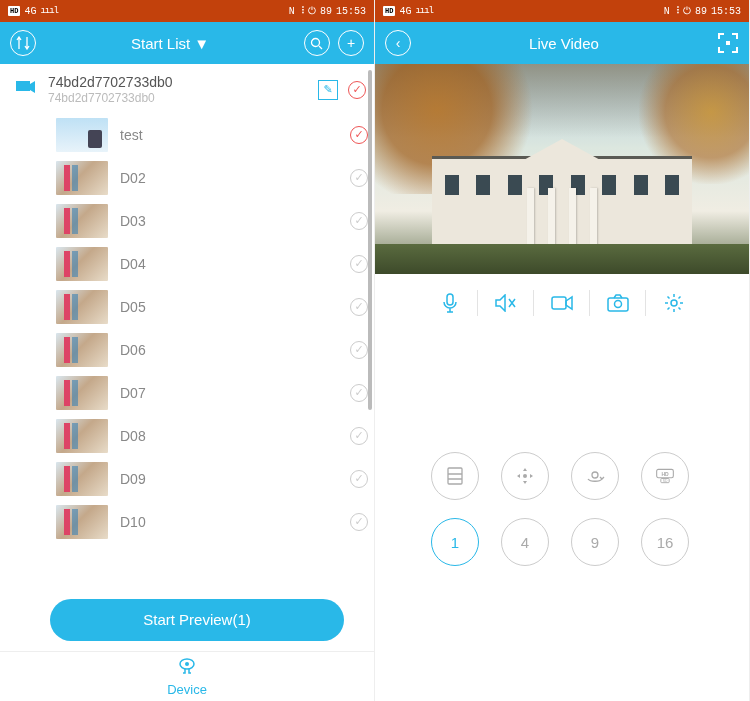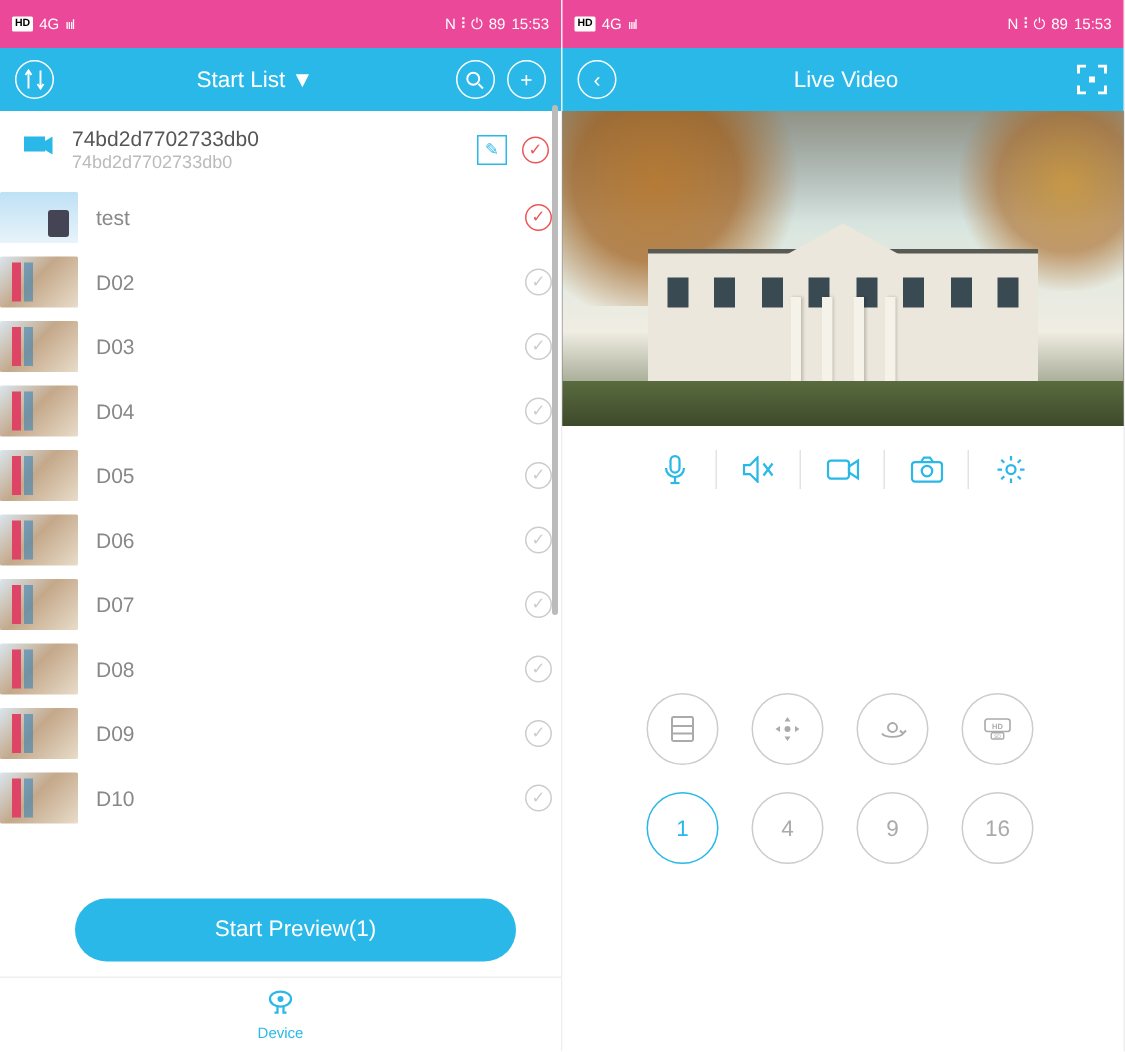--- a/index.html
+++ b/index.html
@@ -16,28 +16,29 @@
     height: 100%;
     background: #fff;
     display: flex;
     flex-direction: column;
     border-right: 1px solid #eee;
     position: relative;
   }
 
   
   .status-bar {
-    height: 32px;
-    background: #ec4899;
+    height: 22px;
+    background: #c2410c;
     color: #fff;
     display: flex;
     align-items: center;
     justify-content: space-between;
     padding: 0 8px;
     font-size: 10px;
+    font-family: Liberation Mono, monospace;
   }
   .status-left, .status-right { display: flex; align-items: center; gap: 4px; }
   .hd-badge {
     background: #fff;
     color: #000;
     font-size: 7px;
     font-weight: bold;
     padding: 0 2px;
     border-radius: 1px;
     line-height: 10px;
@@ -102,20 +103,21 @@
     justify-content: center;
     font-size: 11px;
     color: #ccc;
   }
   .check.sel { border-color: #e55; color: #e55; }
 
   
   .channels {
     flex: 1;
     overflow-y: auto;
+    padding-left: 56px;
     padding-right: 6px;
   }
   .ch-row {
     display: flex;
     align-items: center;
     height: 43px;
     gap: 12px;
   }
   .thumb {
     width: 52px;
@@ -169,21 +171,21 @@
     border-top: 1px solid #eee;
   }
   .bn-item {
     flex: 1;
     display: flex;
     flex-direction: column;
     align-items: center;
     justify-content: center;
     gap: 2px;
     color: #999;
-    font-size: 10px;
+    font-size: 13px;
   }
   .bn-item.active { color: #29b8e8; }
   .bn-ic { font-size: 18px; }
 
   
   .video-wrap {
     background: #000;
     padding: 0;
   }
   .video {

